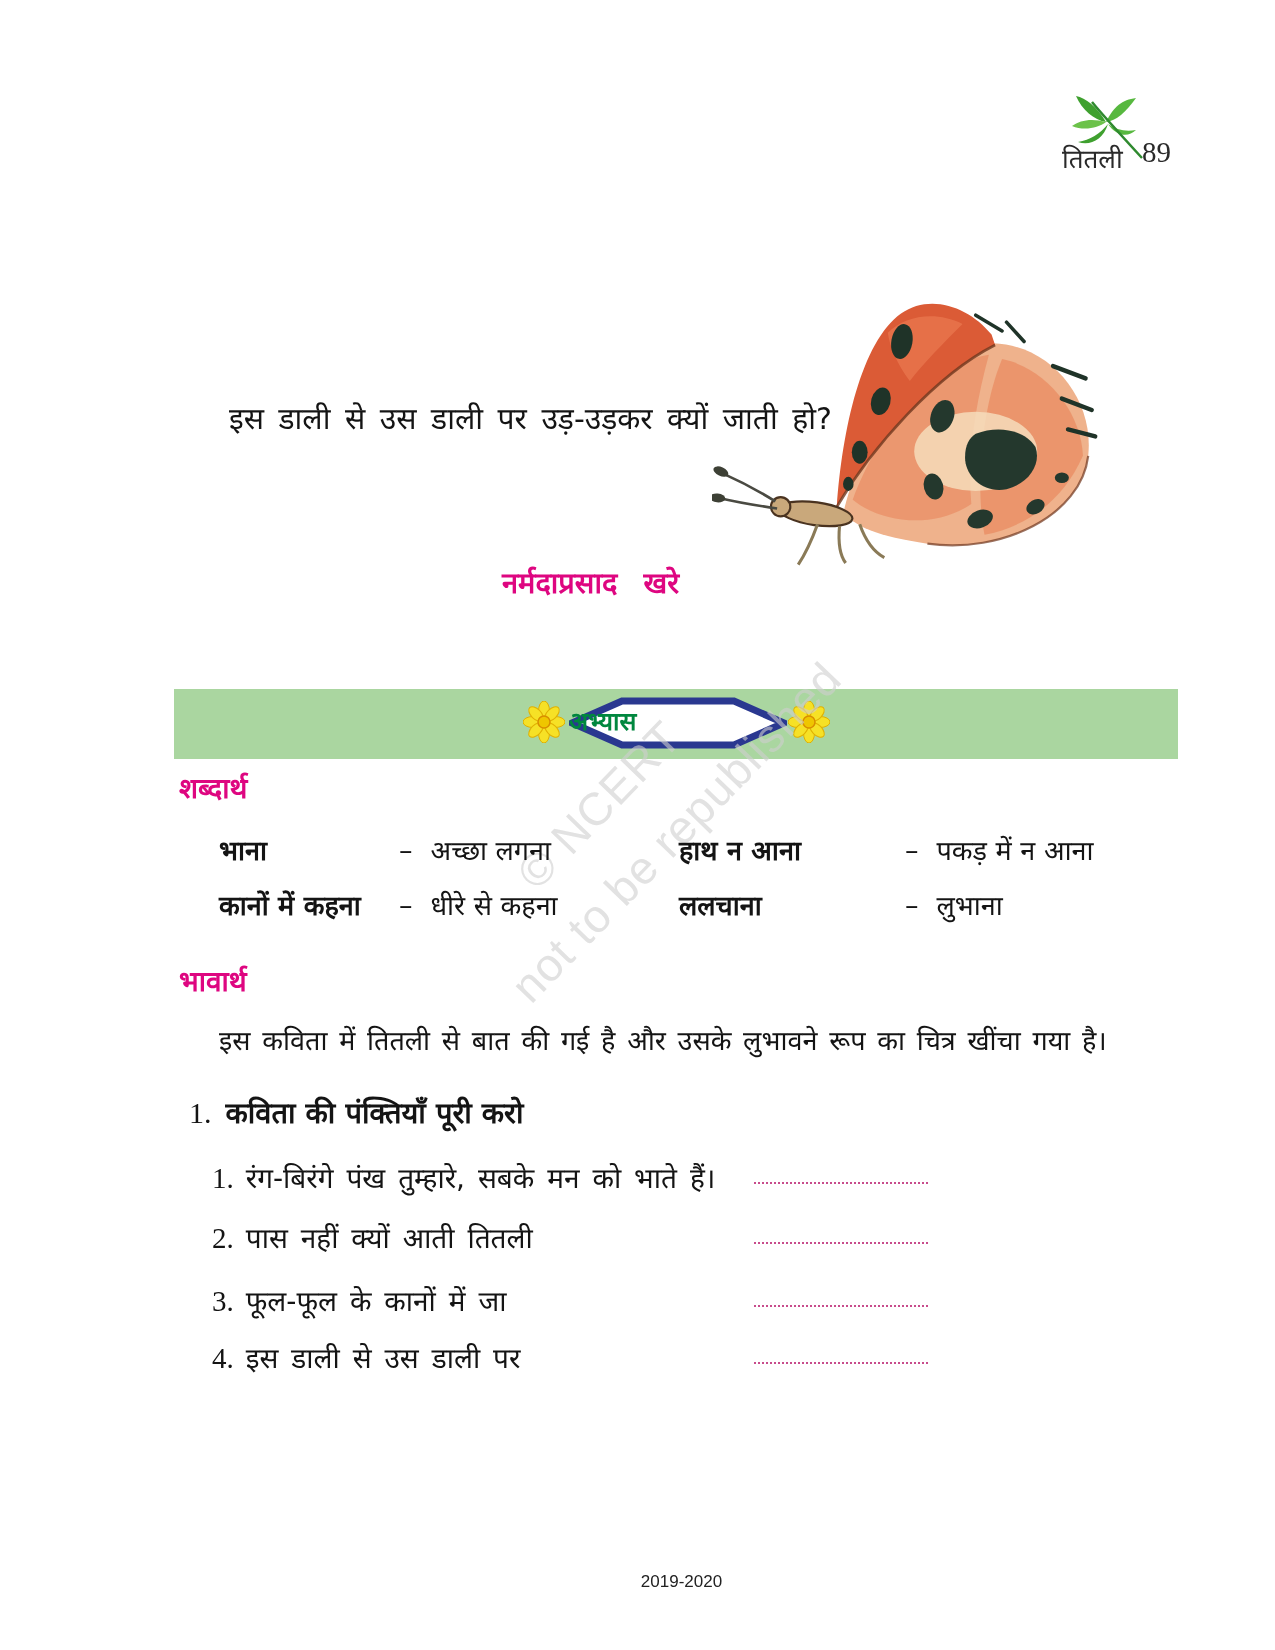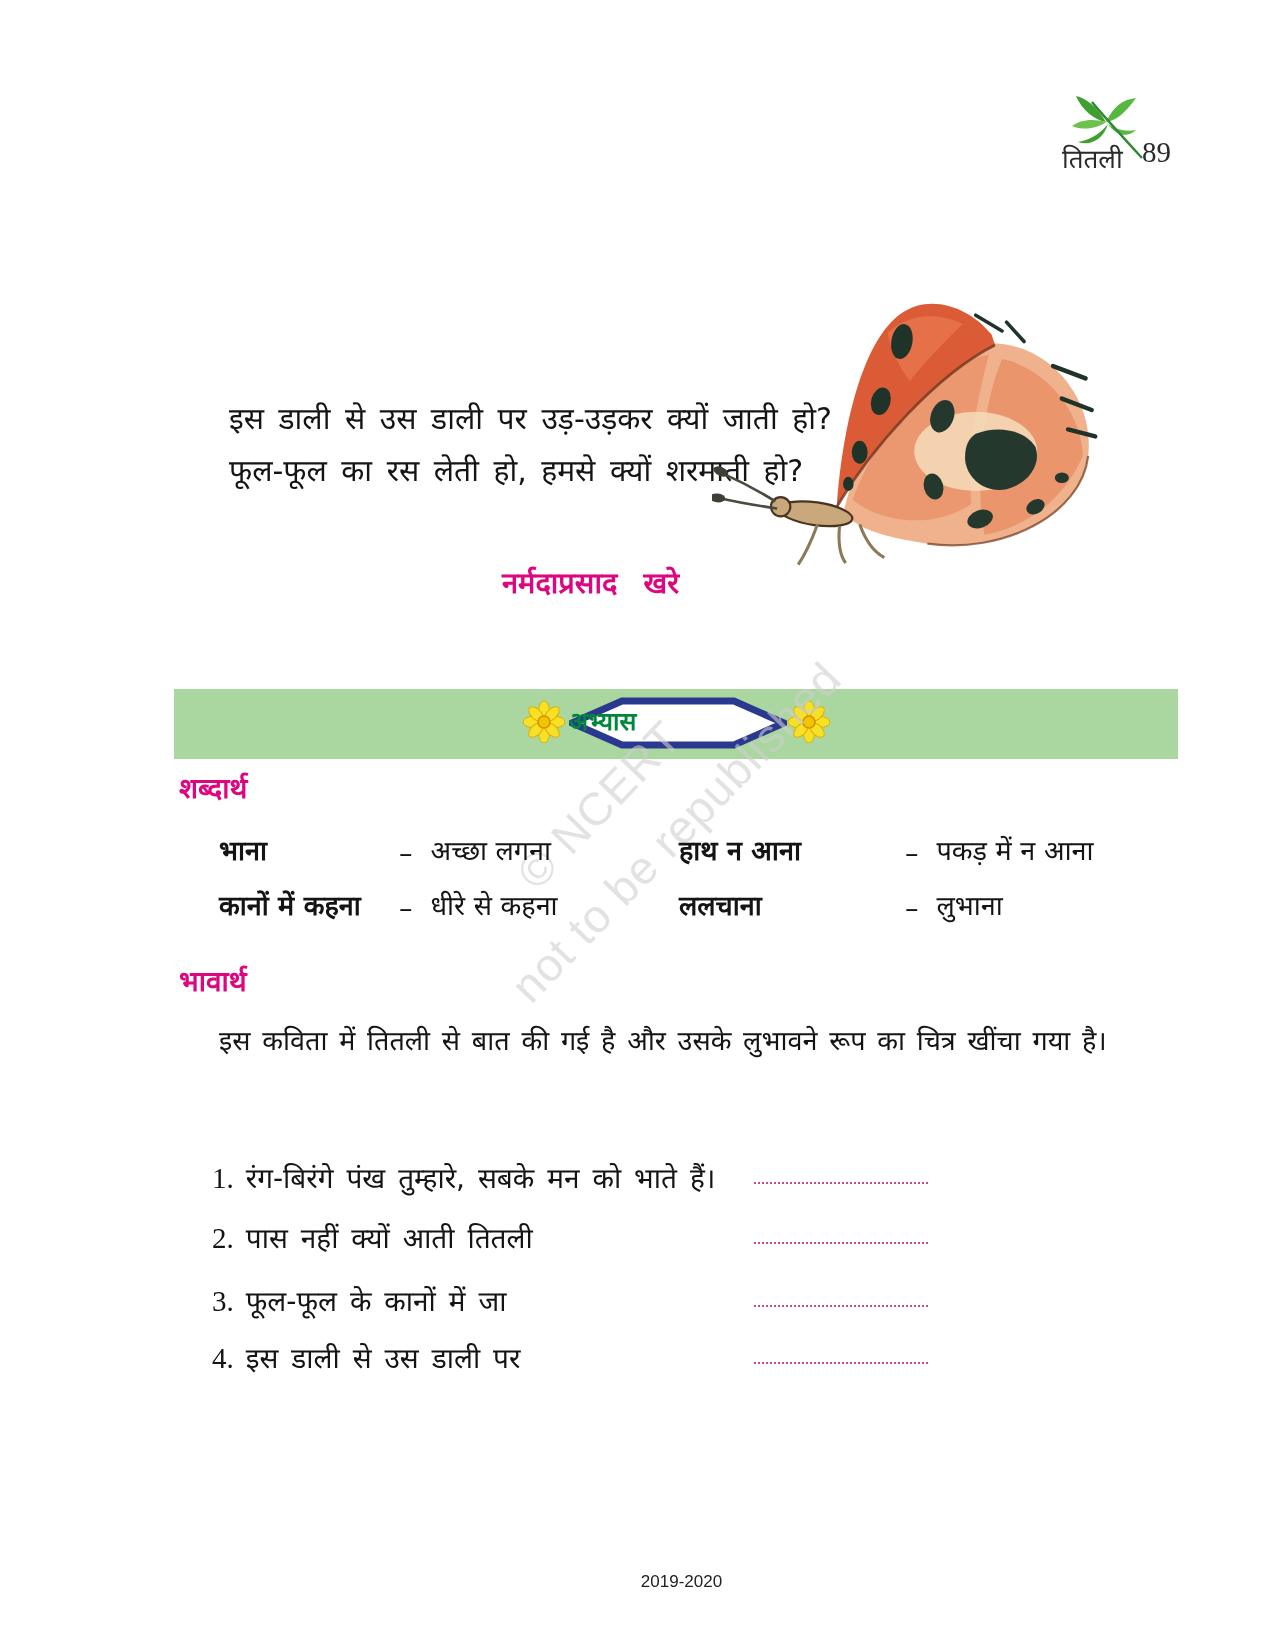--- a/index.html
+++ b/index.html
@@ -36,21 +36,21 @@
       transform:rotate(-46deg);text-align:center;letter-spacing:1px;}
   .wm1{left:425px;top:778px;width:260px;font-size:46px;}
   .wm2{left:372px;top:805px;width:520px;font-size:46px;}
 
   
   .sec-head{font-size:28px;font-weight:bold;color:#de0680;}
   .shabdarth-head{left:135px;top:768px;}
   .bhavarth-head{left:135px;top:961px;}
 
   
-  .entry{display:flex;align-items:flex-end;font-size:27px;color:#141414;}
+  .entry{display:flex;align-items:center;font-size:27px;color:#141414;}
   .entry .term{font-weight:bold;}
   .entry .dash{margin:0 18px 0 8px;}
   .e0{left:175px;top:831px;}  .e0 .term{min-width:172px;}
   .e1{left:635px;top:831px;}  .e1 .term{min-width:218px;}
   .e2{left:175px;top:886px;}  .e2 .term{min-width:172px;}
   .e3{left:635px;top:886px;}  .e3 .term{min-width:218px;}
 
   
   .bhavarth-text{left:175px;top:1021px;width:960px;font-size:27px;word-spacing:5px;color:#141414;font-family:Liberation Serif, serif;}
 
@@ -80,21 +80,20 @@
     <path d="M36,28 C28,38 18,44 6,46 C18,50 31,44 36,28 Z" fill="#3fa02f"></path>
     <path d="M36,28 C44,34 54,36 64,34 C56,42 44,40 36,28 Z" fill="#57b83f"></path>
     <path d="M20,6 C28,16 48,38 70,62" fill="none" stroke="#2f8a2f" stroke-width="2.5"></path>
   </svg>
   <div class="abs hdr-title">तितली</div>
   <div class="abs hdr-page">89</div>
 
 
   <div class="abs poem stanza2">
     <div>इस डाली से उस डाली पर उड़-उड़कर क्यों जाती हो?</div>
-    <div>फूल-फूल का रस लेती हो, हमसे क्यों शरमाती हो?</div>
   </div>
 
   <svg class="abs butterfly" viewBox="0 0 480 330">
     <path d="M150,262 C175,160 250,70 320,72 C385,74 435,135 428,200 C420,268 330,312 245,300 C190,292 158,280 150,262 Z" fill="#efb28c"></path>
     <path d="M160,250 C190,170 250,95 315,85 C300,140 290,200 295,255 C250,285 190,275 160,250 Z" fill="#e98c62" opacity="0.7"></path>
     <path d="M330,90 C380,100 420,150 422,200 C400,250 360,280 310,290 C300,240 305,150 330,90 Z" fill="#e87e52" opacity="0.55"></path>
     <ellipse cx="300" cy="195" rx="70" ry="45" fill="#f6dcbb" opacity="0.85"></ellipse>
     <path d="M142,258 C148,170 170,70 215,38 C248,15 292,30 318,62 L322,74 C260,105 185,185 142,258 Z" fill="#db5b36"></path>
     <path d="M200,60 C220,40 255,35 285,50 C265,70 240,95 225,115 C210,95 202,75 200,60 Z" fill="#e9764e" opacity="0.8"></path>
     <path d="M322,74 C255,108 182,190 142,258" fill="none" stroke="#70381f" stroke-width="3" opacity="0.8"></path>
@@ -176,20 +175,23 @@
   </div>
   <div class="abs entry e3">
     <span class="term">ललचाना</span>
     <span class="dash">–</span>
     <span class="meaning">लुभाना</span>
   </div>
 
   <div class="abs sec-head bhavarth-head">भावार्थ</div>
   <div class="abs bhavarth-text">इस कविता में तितली से बात की गई है और उसके लुभावने रूप का चित्र खींचा गया है।</div>
 
+  <div class="abs q1-head">
+    <span class="num">1.</span><span class="txt">कविता की पंक्तियाँ पूरी करो</span>
+  </div>
 
   <div class="abs item i0">
     <span class="num">1.</span><span>रंग-बिरंगे पंख तुम्हारे, सबके मन को भाते हैं।</span>
     <span class="dots"></span>
   </div>
   <div class="abs item i1">
     <span class="num">2.</span><span>पास नहीं क्यों आती तितली</span>
     <span class="dots"></span>
   </div>
   <div class="abs item i2">

